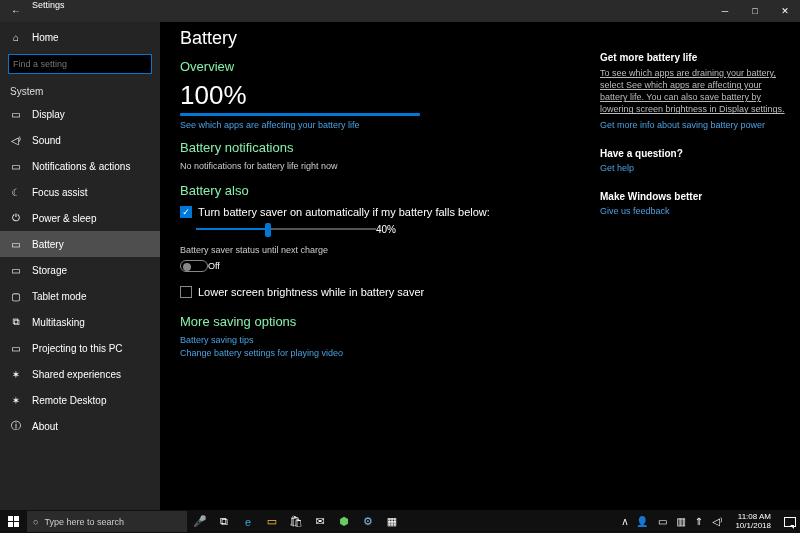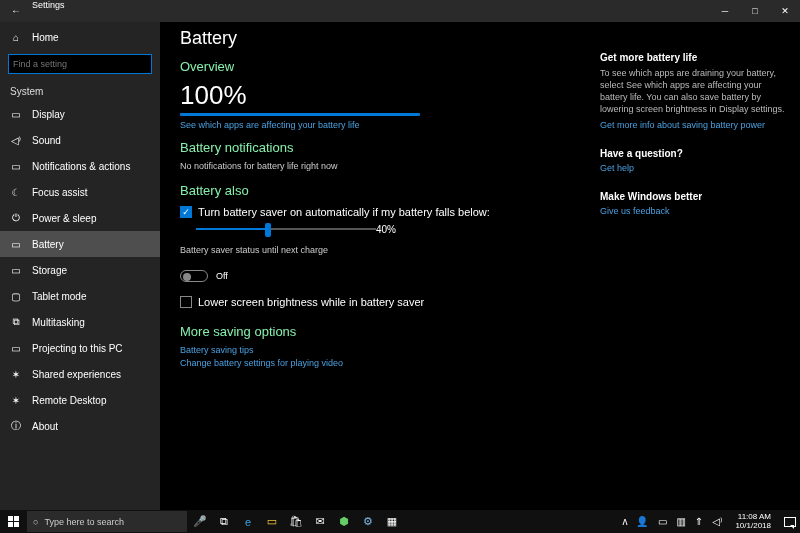--- a/index.html
+++ b/index.html
@@ -31,27 +31,27 @@
   .link { color:#4aa0e0; font-size:9px; cursor:pointer; display:block; margin:3px 0; }
   .check-row { display:flex; align-items:center; gap:6px; margin:8px 0 6px 0; }
   .check-row .box { width:12px; height:12px; background:#0078d7; display:flex; align-items:center; justify-content:center; font-size:9px; color:#fff; }
   .check-row.unchecked .box { background:transparent; border:1px solid #888; }
   .check-row .clabel { font-size:11px; }
   .slider-row { display:flex; align-items:center; gap:0; margin:6px 0 2px 16px;}
   .slider-track { width:180px; height:2px; background:#555; position:relative; }
   .slider-track .fill { position:absolute; left:0; top:0; height:2px; background:#0078d7; }
   .slider-track .thumb { position:absolute; top:-5px; width:6px; height:14px; background:#0078d7; border-radius:2px; transform:translateX(-50%);}
   .slider-val { font-size:10px; color:#fff; }
-  .toggle-row { display:flex; align-items:center; gap:8px; margin:14px 0; }
+  .toggle-row { display:flex; align-items:center; gap:0; margin:4px 0; }
   .toggle { width:28px; height:12px; border:1px solid #888; border-radius:7px; position:relative; }
   .toggle .knob { position:absolute; left:2px; top:1.5px; width:8px; height:8px; background:#888; border-radius:50%; }
   .toggle-label { font-size:9px; }
   .rightcol { width:210px; padding:30px 14px 0 10px; font-size:9px; }
   .rightcol h3 { font-size:10px; font-weight:600; margin-bottom:4px; }
-  .rightcol p { color:#bbb; line-height:1.35; margin-bottom:4px; }
+  .rightcol p { color:#bbb; line-height:1.35; margin-bottom:4px;text-decoration:underline; }
   .rightcol .link { margin-top:2px; }
   .rightcol .block { margin-bottom:18px; }
   
   .taskbar { position:absolute; bottom:0; left:0; width:800px; height:23px; background:#101010; display:flex; align-items:center; font-size:9px; color:#fff; }
   .taskbar .start { width:26px; height:23px; display:flex; align-items:center; justify-content:center; }
   .winlogo { width:11px; height:11px; display:grid; grid-template-columns:1fr 1fr; grid-template-rows:1fr 1fr; gap:1px;}
   .winlogo div { background:#fff; }
   .taskbar .searchbox { display:flex; align-items:center; width:160px; height:21px; background:#2b2b2b; margin:0 1px; padding-left:6px; gap:6px; color:#ccc; }
   .tb-icon { width:24px; height:23px; display:flex; align-items:center; justify-content:center; font-size:11px; }
   .taskbar .spacer { flex:1; }

